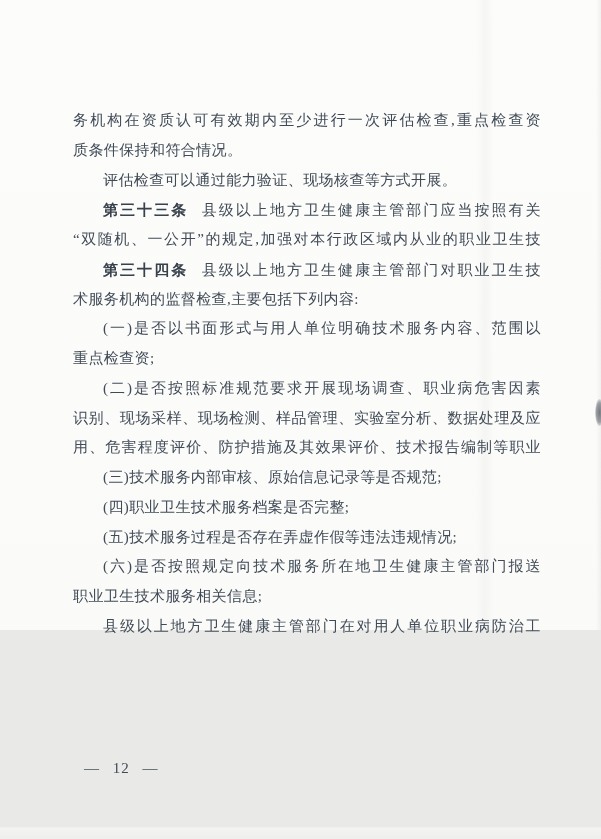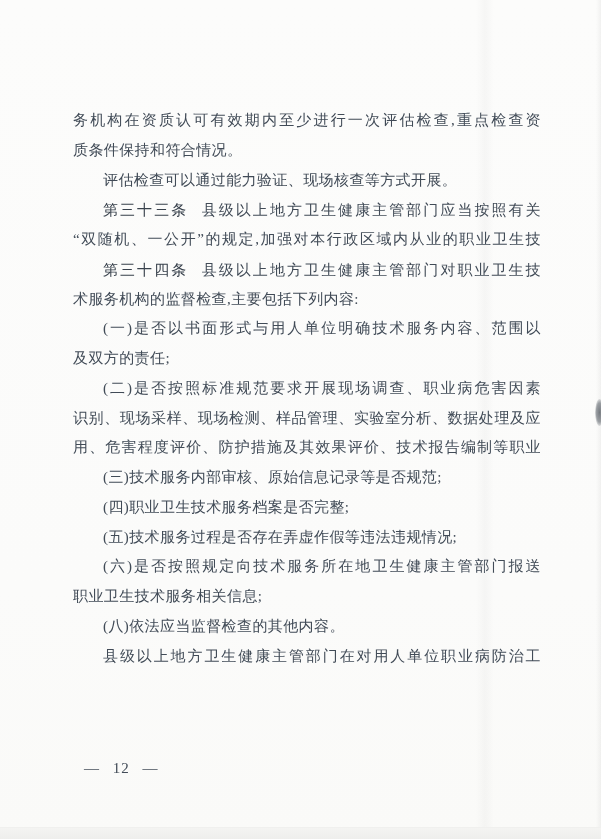--- a/index.html
+++ b/index.html
@@ -4,21 +4,21 @@
 <style>
   html, body { margin: 0; padding: 0; }
   body {
     width: 601px; height: 839px;
     overflow: hidden;
     font-family: "Liberation Serif", "DejaVu Serif", serif;
     background: #e9e9e7;
   }
   .page {
     position: absolute; left: 0; top: 0;
-    width: 601px; height: 839px;
+    width: 601px; height: 630px;
     background: linear-gradient(180deg, #fcfcfb 0%, #fbfbfa 70%, #fafaf8 100%);
   }
   
   .crease {
     position: absolute; left: 476px; top: 0; width: 18px; height: 100%;
     background: linear-gradient(to right, rgba(110,110,110,0), rgba(110,110,110,0.045), rgba(110,110,110,0));
   }
   
   .edge-right {
     position: absolute; top: 0; right: 0; width: 5px; height: 100%;
@@ -41,21 +41,21 @@
   }
   .line {
     height: 29.75px; line-height: 29.75px;
     font-size: 15px; letter-spacing: 0.4px;
     color: #414b57;
     text-align: justify;
   }
   .j { text-align-last: justify; }
   .ind { text-indent: 2em; }
   .term {
-    font-weight: normal;
+    font-weight: bold;
     color: #38414c;
     font-family: "Liberation Sans", "DejaVu Sans", sans-serif;
     margin-right: 0.9em;
   }
   .footer {
     position: absolute; left: 84px; top: 760px;
     font-size: 15px; line-height: 16px;
     letter-spacing: 1px; word-spacing: 8px;
     color: #414b57;
     text-align: right;
@@ -69,30 +69,29 @@
 
   <div class="text-block">
     <div class="line j">务机构在资质认可有效期内至少进行一次评估检查,重点检查资</div>
     <div class="line">质条件保持和符合情况。</div>
     <div class="line ind">评估检查可以通过能力验证、现场核查等方式开展。</div>
     <div class="line ind j"><span class="term">第三十三条</span><span>县级以上地方卫生健康主管部门应当按照有关</span></div>
     <div class="line j">“双随机、一公开”的规定,加强对本行政区域内从业的职业卫生技</div>
     <div class="line ind j"><span class="term">第三十四条</span><span>县级以上地方卫生健康主管部门对职业卫生技</span></div>
     <div class="line">术服务机构的监督检查,主要包括下列内容:</div>
     <div class="line ind j">(一)是否以书面形式与用人单位明确技术服务内容、范围以</div>
-    <div class="line">及双方的责任;</div>
+    <div class="line">重点检查资;</div>
     <div class="line ind j">(二)是否按照标准规范要求开展现场调查、职业病危害因素</div>
     <div class="line j">识别、现场采样、现场检测、样品管理、实验室分析、数据处理及应</div>
     <div class="line j">用、危害程度评价、防护措施及其效果评价、技术报告编制等职业</div>
     <div class="line ind">(三)技术服务内部审核、原始信息记录等是否规范;</div>
     <div class="line ind">(四)职业卫生技术服务档案是否完整;</div>
     <div class="line ind">(五)技术服务过程是否存在弄虚作假等违法违规情况;</div>
     <div class="line ind j">(六)是否按照规定向技术服务所在地卫生健康主管部门报送</div>
     <div class="line">职业卫生技术服务相关信息;</div>
-    <div class="line ind">(八)依法应当监督检查的其他内容。</div>
     <div class="line ind j">县级以上地方卫生健康主管部门在对用人单位职业病防治工</div>
   </div>
 
   <div class="footer">— 12 —</div>
 
   <div class="binding-mark"></div>
   <div class="edge-right"></div>
   <div class="edge-bottom"></div>
 </div>
 

